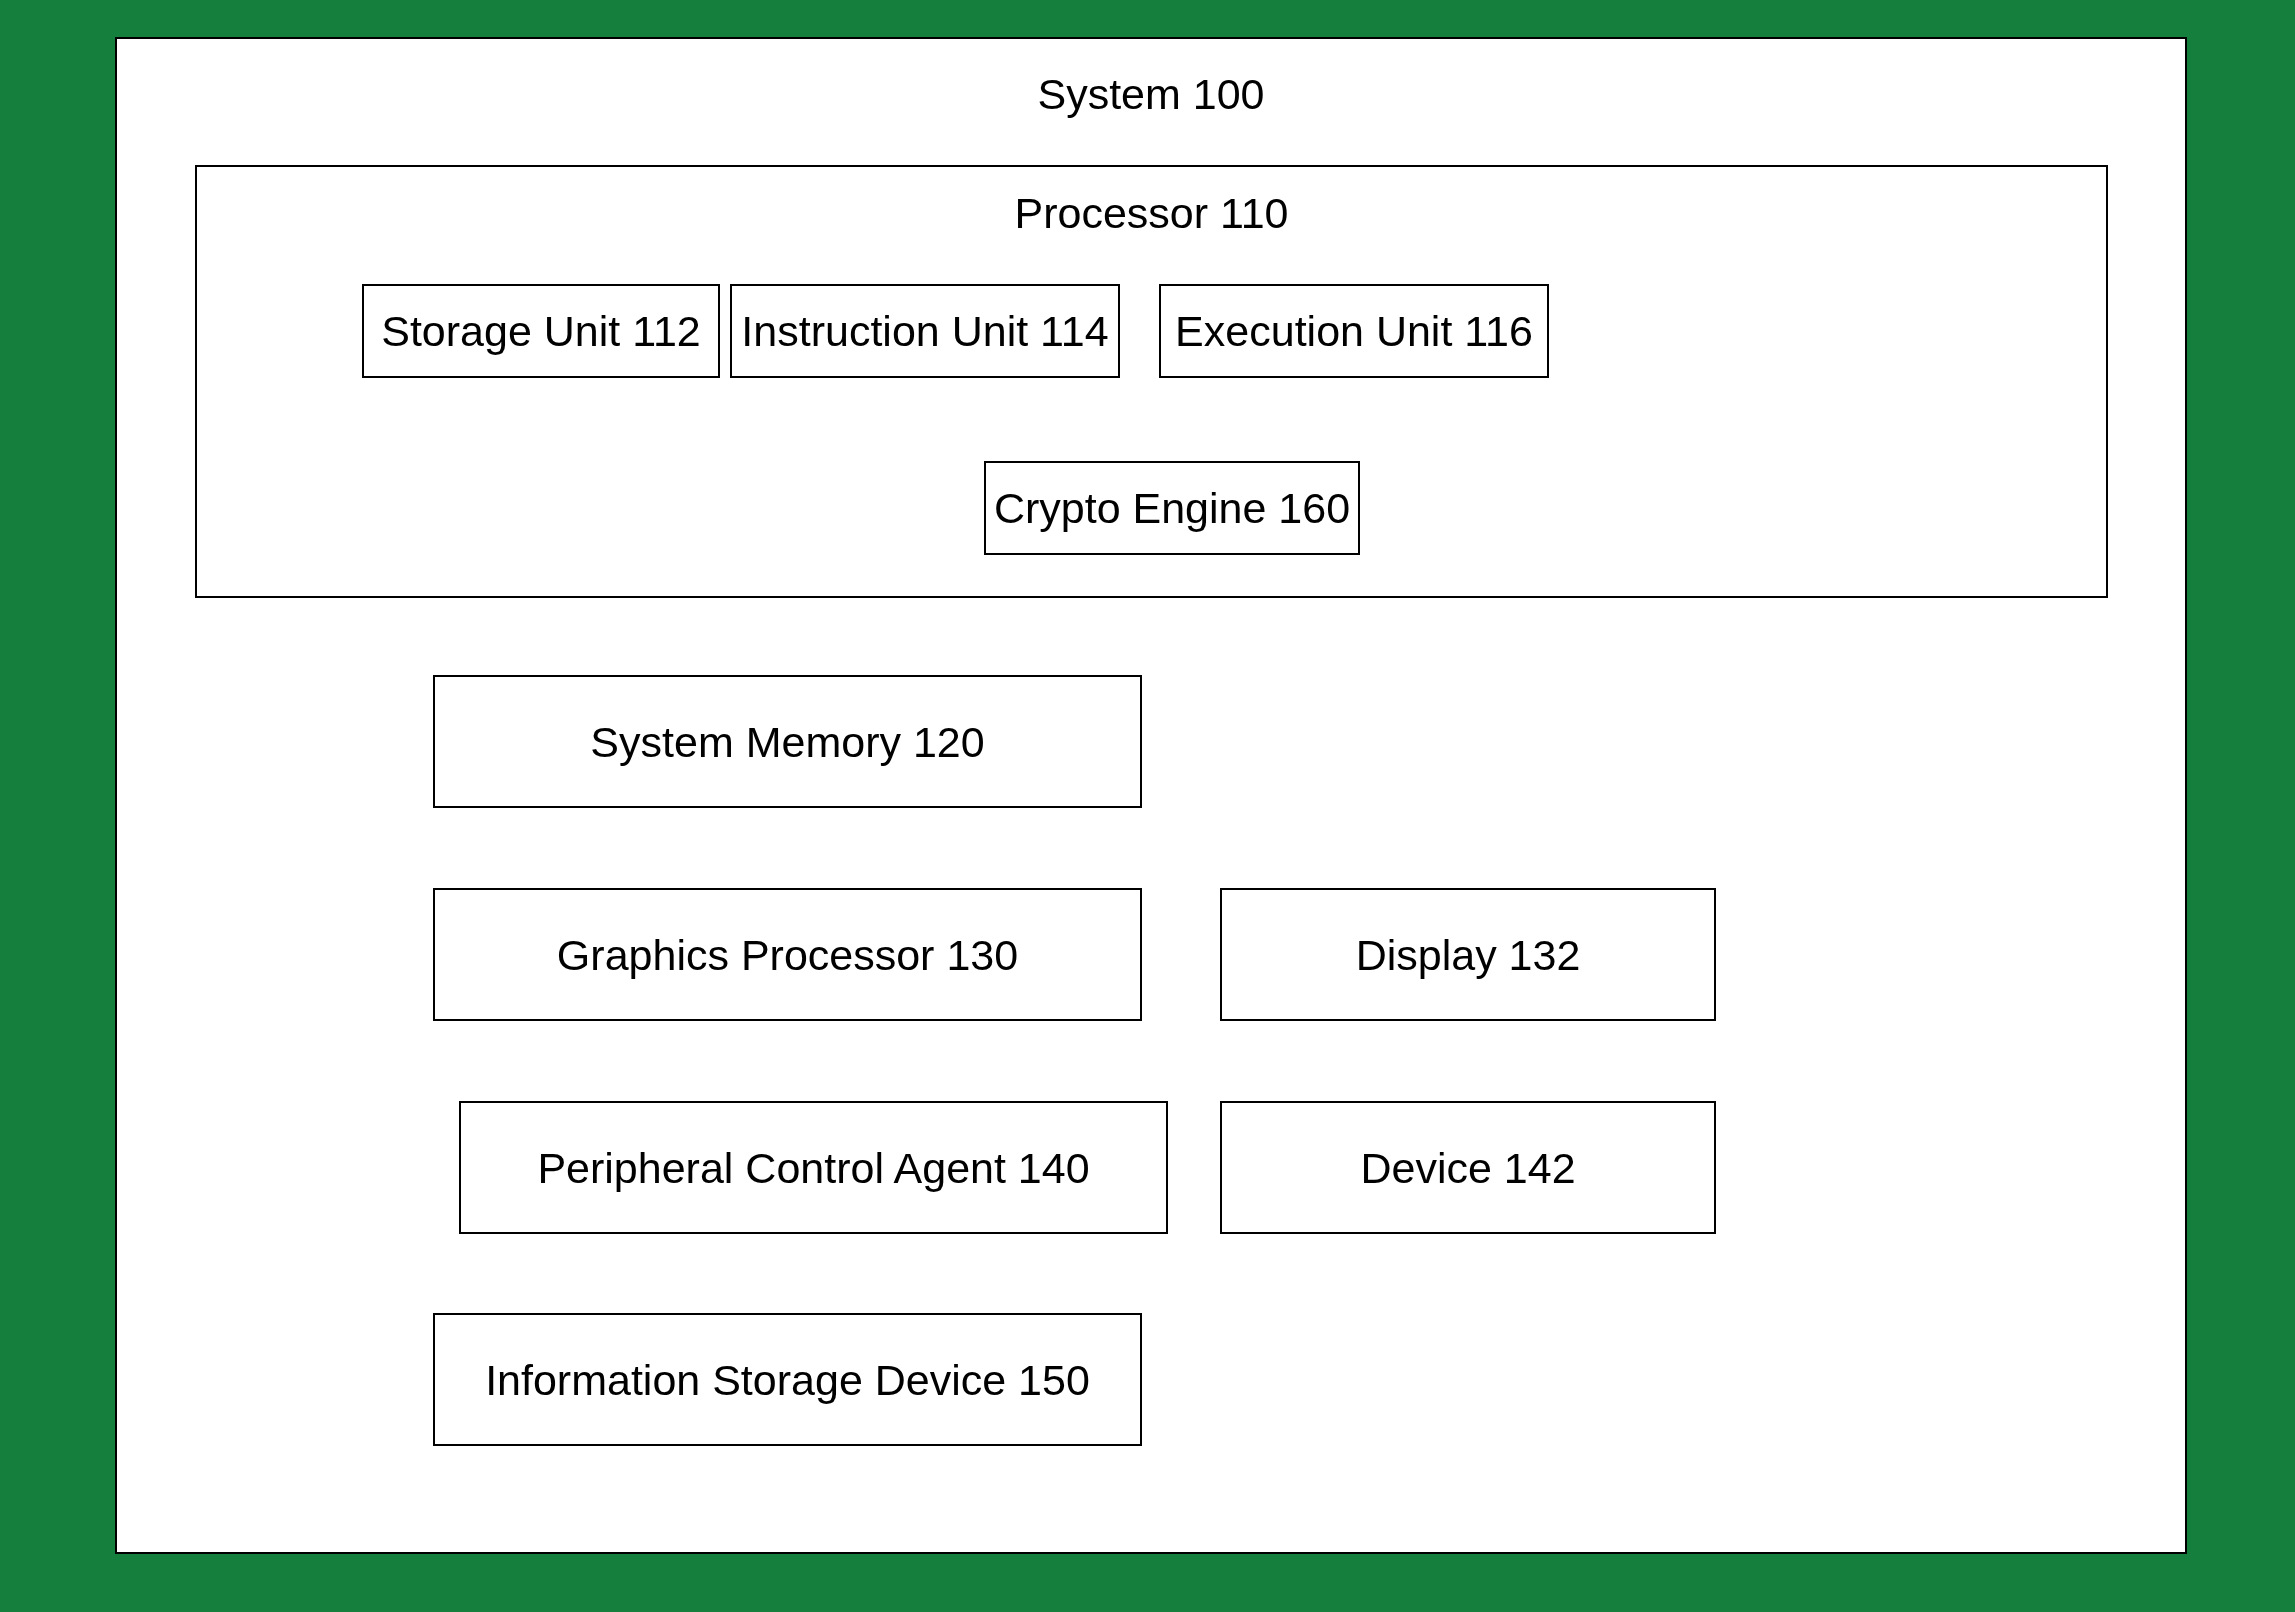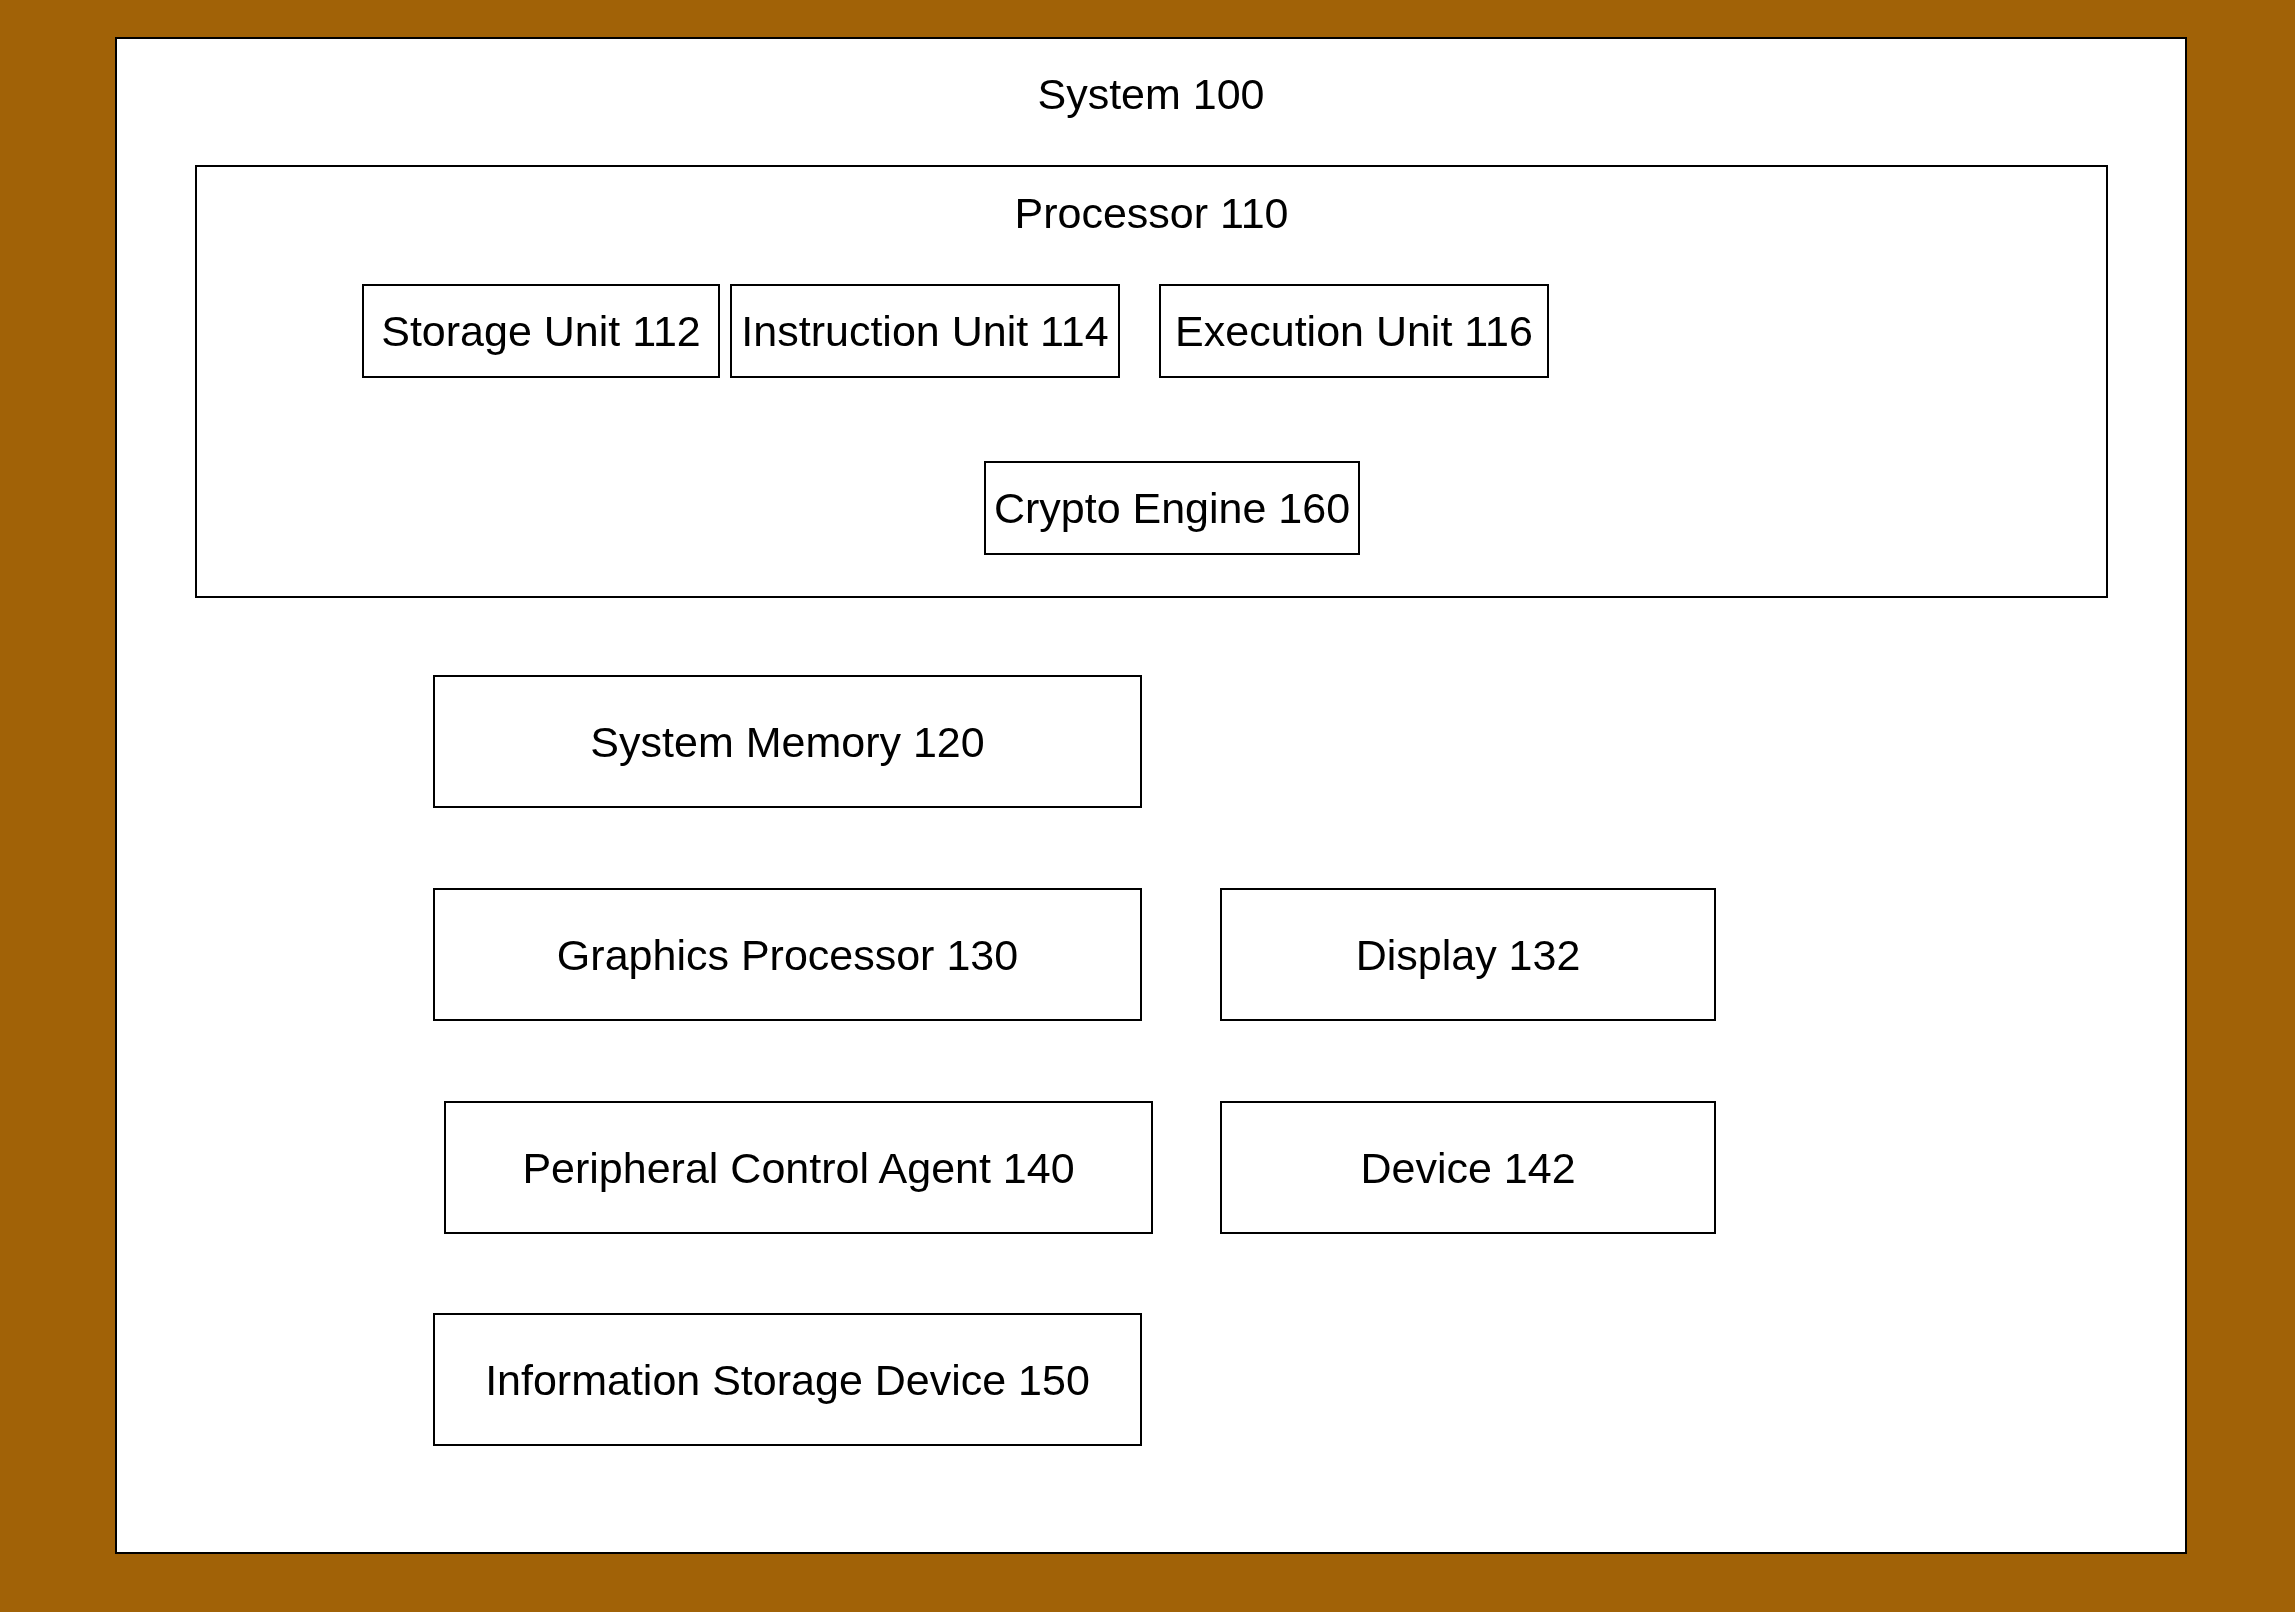--- a/index.html
+++ b/index.html
@@ -6,21 +6,21 @@
     margin: 0;
     padding: 0;
     background: #ffffff;
     font-family: Arial, Helvetica, sans-serif;
     color: #000000;
   }
   .canvas {
     position: relative;
     width: 2295px;
     height: 1612px;
-    background: #a16207;
+    background: #15803d;
   }
   .box {
     position: absolute;
     border: 2.7px solid #000000;
     box-sizing: border-box;
     background: #ffffff;
   }
   .title {
     position: absolute;
     width: 100%;
@@ -73,21 +73,21 @@
   </div>
 
   <div class="box" style="left:433px; top:888px; width:709px; height:133px;">
     <div class="label-center">Graphics Processor 130</div>
   </div>
 
   <div class="box" style="left:1220px; top:888px; width:496px; height:133px;padding-left:36px;">
     <div class="label-center">Display 132</div>
   </div>
 
-  <div class="box" style="left:444px; top:1101px; width:709px; height:133px;">
+  <div class="box" style="left:459px; top:1101px; width:709px; height:133px;">
     <div class="label-center">Peripheral Control Agent 140</div>
   </div>
 
   <div class="box" style="left:1220px; top:1101px; width:496px; height:133px;">
     <div class="label-center">Device 142</div>
   </div>
 
   <div class="box" style="left:433px; top:1313px; width:709px; height:133px;">
     <div class="label-center">Information Storage Device 150</div>
   </div>

